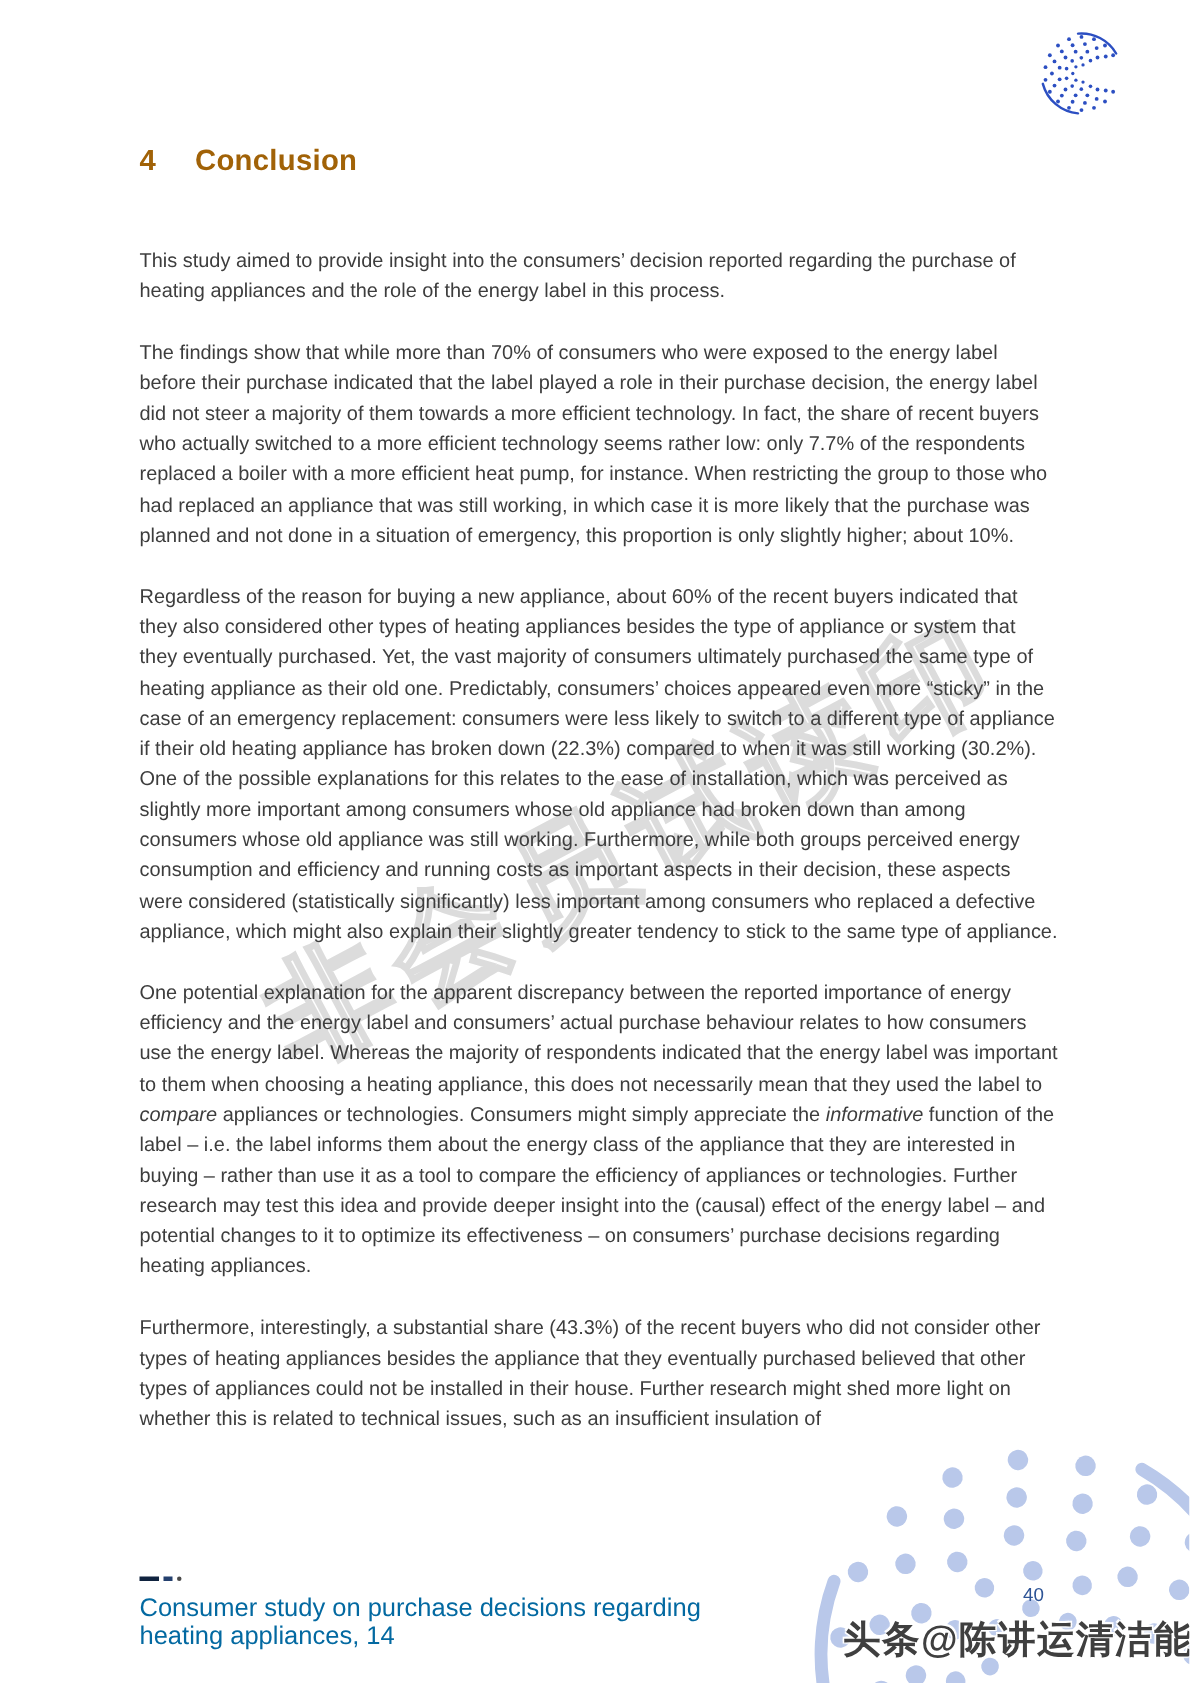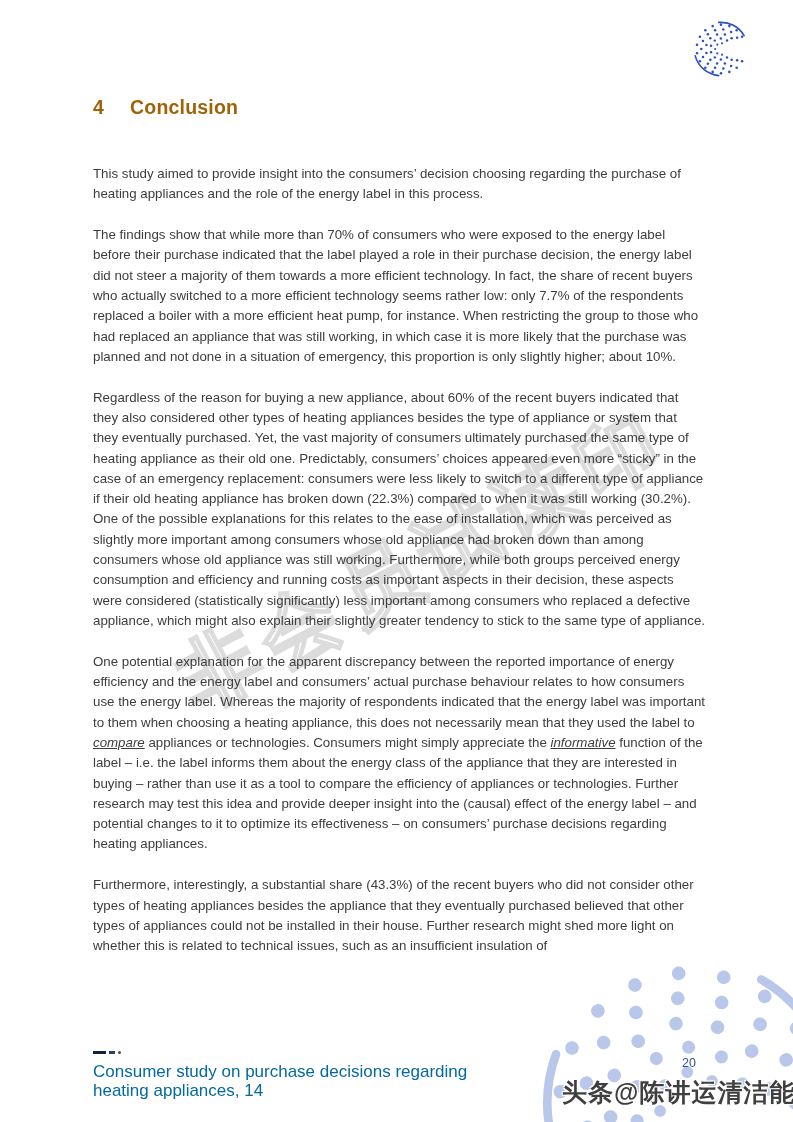--- a/index.html
+++ b/index.html
@@ -20,21 +20,21 @@
     -webkit-text-stroke:2px #dcdcdc;
     pointer-events:none;
   }
   .content{position:absolute;left:93px;top:96px;width:612px;z-index:2;}
   .section-heading{font-size:19.5px;font-weight:bold;color:#a16207;margin:0 0 45px 0;letter-spacing:0.2px;}
   .section-heading .h-num{display:inline-block;width:37px;}
   .body-para{
     font-size:13.3px;line-height:20.3px;color:#3d3d3d;
     margin:0 0 20.5px 0;text-align:left;
   }
-  .body-para em{font-style:italic;text-decoration:underline;}
+  .body-para em{font-style:italic;}
   
   .footer-dash{position:absolute;left:93px;top:1051px;display:flex;align-items:center;gap:3px;z-index:2;}
   .footer-dash .d1{width:13px;height:3px;background:#10233f;}
   .footer-dash .d2{width:6px;height:3px;background:#24406e;}
   .footer-dash .d3{width:3px;height:3px;background:#4a4a4a;border-radius:50%;}
   .footer-text{
     position:absolute;left:93px;top:1063px;width:430px;z-index:2;
     font-size:17px;line-height:18.5px;color:#0369a1;
   }
   .page-number{position:absolute;left:682px;top:1056px;font-size:12.5px;color:#2e5496;z-index:3;}
@@ -104,21 +104,21 @@
       <circle cx="51.74" cy="40.15" r="1.9" fill="#2c4fc2"></circle>
       <path d="M 45.99 4.18 A 46 46 0 0 1 89.84 27.00" fill="none" stroke="#2c4fc2" stroke-width="2.8" stroke-linecap="round"></path>
       <path d="M 45.99 95.82 A 46 46 0 0 1 5.57 61.91" fill="none" stroke="#2c4fc2" stroke-width="2.8" stroke-linecap="round"></path>
     </svg>
 
   <div class="diag-watermark">非会员试读印</div>
 
   <div class="content">
     <h1 class="section-heading"><span class="h-num">4</span><span class="h-title">Conclusion</span></h1>
     <div class="paras">
-        <p class="body-para"><span>This study aimed to provide insight into the consumers’ decision choosing regarding the purchase of heating appliances and the role of the energy label in this process.</span></p>
+        <p class="body-para"><span>This study aimed to provide insight into the consumers’ decision reported regarding the purchase of heating appliances and the role of the energy label in this process.</span></p>
         <p class="body-para"><span>The findings show that while more than 70% of consumers who were exposed to the energy label before their purchase indicated that the label played a role in their purchase decision, the energy label did not steer a majority of them towards a more efficient technology. In fact, the share of recent buyers who actually switched to a more efficient technology seems rather low: only 7.7% of the respondents replaced a boiler with a more efficient heat pump, for instance. When restricting the group to those who had replaced an appliance that was still working, in which case it is more likely that the purchase was planned and not done in a situation of emergency, this proportion is only slightly higher; about 10%.</span></p>
         <p class="body-para"><span>Regardless of the reason for buying a new appliance, about 60% of the recent buyers indicated that they also considered other types of heating appliances besides the type of appliance or system that they eventually purchased. Yet, the vast majority of consumers ultimately purchased the same type of heating appliance as their old one. Predictably, consumers’ choices appeared even more “sticky” in the case of an emergency replacement: consumers were less likely to switch to a different type of appliance if their old heating appliance has broken down (22.3%) compared to when it was still working (30.2%). One of the possible explanations for this relates to the ease of installation, which was perceived as slightly more important among consumers whose old appliance had broken down than among consumers whose old appliance was still working. Furthermore, while both groups perceived energy consumption and efficiency and running costs as important aspects in their decision, these aspects were considered (statistically significantly) less important among consumers who replaced a defective appliance, which might also explain their slightly greater tendency to stick to the same type of appliance.</span></p>
         <p class="body-para"><span>One potential explanation for the apparent discrepancy between the reported importance of energy efficiency and the energy label and consumers’ actual purchase behaviour relates to how consumers use the energy label. Whereas the majority of respondents indicated that the energy label was important to them when choosing a heating appliance, this does not necessarily mean that they used the label to </span><em>compare</em><span> appliances or technologies. Consumers might simply appreciate the </span><em>informative</em><span> function of the label – i.e. the label informs them about the energy class of the appliance that they are interested in buying – rather than use it as a tool to compare the efficiency of appliances or technologies. Further research may test this idea and provide deeper insight into the (causal) effect of the energy label – and potential changes to it to optimize its effectiveness – on consumers’ purchase decisions regarding heating appliances.</span></p>
         <p class="body-para"><span>Furthermore, interestingly, a substantial share (43.3%) of the recent buyers who did not consider other types of heating appliances besides the appliance that they eventually purchased believed that other types of appliances could not be installed in their house. Further research might shed more light on whether this is related to technical issues, such as an insufficient insulation of</span></p>
       </div>
   </div>
 
   <svg class="deco-c" viewBox="0 0 100 100">
       <circle cx="86.37" cy="71.00" r="2.2" fill="#b9c8ea"></circle>
       <circle cx="77.00" cy="82.17" r="2.2" fill="#b9c8ea"></circle>
@@ -179,17 +179,17 @@
   <div class="footer-dash">
     <span class="d1"></span>
     <span class="d2"></span>
     <span class="d3"></span>
   </div>
 
   <div class="footer-text">
     <div>Consumer study on purchase decisions regarding heating appliances, 14</div>
   </div>
 
-  <div class="page-number">20</div>
+  <div class="page-number">40</div>
 
   <div class="corner-watermark">头条@陈讲运清洁能源</div>
 
 </div>
 
 </body></html>

